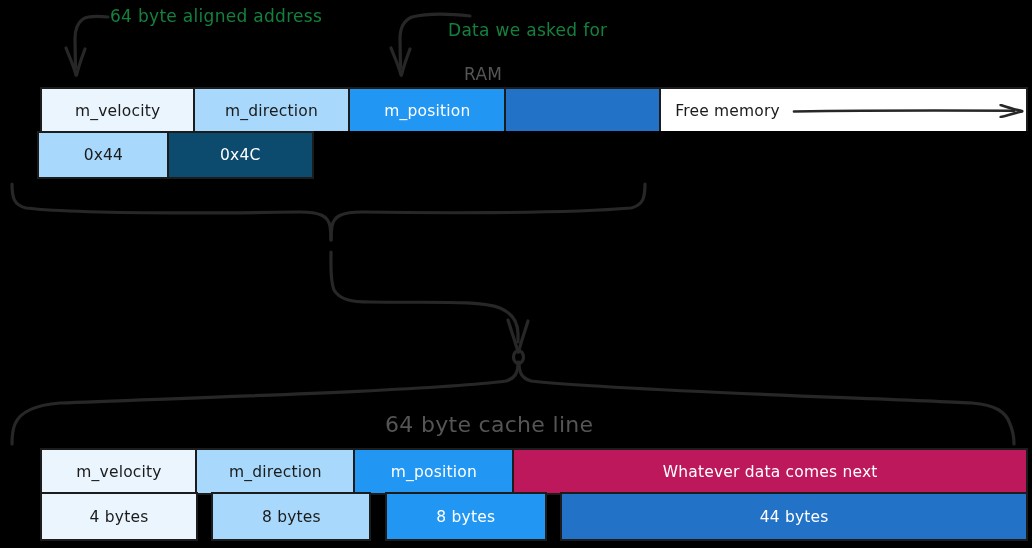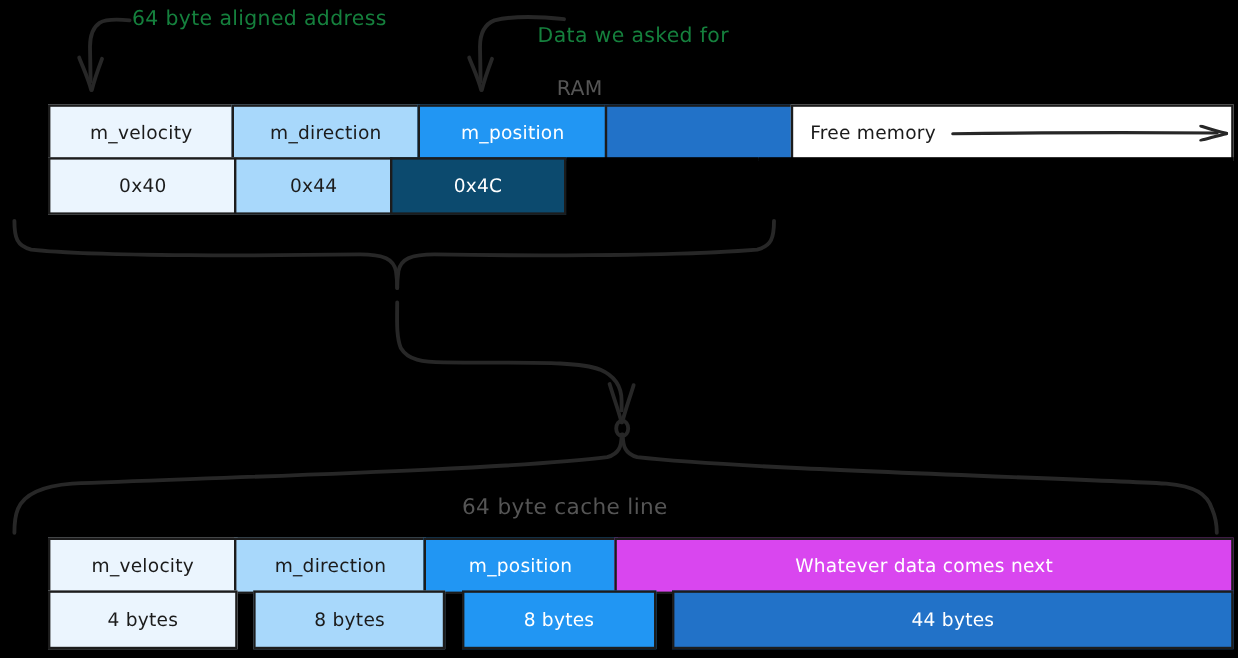--- a/index.html
+++ b/index.html
@@ -149,55 +149,54 @@
       <ellipse class="ink" cx="518.5" cy="357" rx="5" ry="6.5"></ellipse>
     </g>
   </svg>
 
   <div class="hand-label" style="left:110px; top:6px;">64 byte aligned address</div>
 
   <div class="hand-label" style="left:448px; top:5px;margin-top:15px;">Data we asked for</div>
 
   <div class="hand-label muted" style="left:464px; top:48px;margin-top:16px;">RAM</div>
 
-  <div class="hand-label muted" style="left:385px; top:412px; font-size:18px;">64 byte cache line</div>
+  <div class="hand-label muted" style="left:385px; top:412px; font-size:22px;">64 byte cache line</div>
 
   <div class="mem-table" style="left:4px; top:87px; width:1024px;">
 
     <div class="mem-row" style="height:47px;">
       <div class="cell" style="width:158px; background:#EBF5FE;">m_velocity</div>
       <div class="cell" style="width:160px; background:#A8D8FB; margin-left:-2.6px;">m_direction</div>
       <div class="cell on-blue" style="width:162px; background:#2196F3; margin-left:-2.6px;">m_position</div>
       <div class="cell" style="width:160px; background:#2272C8; margin-left:-2.6px;"></div>
       <div class="cell freemem" style="flex:1 1 auto; background:#FFFFFF; margin-left:-2.6px;">
         <span>Free memory</span>
         <svg class="free-arrow" viewBox="0 0 240 14" preserveAspectRatio="none">
           <path class="ink-thin" d="M2 7.5 C 80 6.4, 160 6.4, 228 6.8"></path>
           <path class="ink-thin" d="M214 1 C 222 3.6, 230 6, 236 7"></path>
           <path class="ink-thin" d="M214 13 C 222 11, 230 8.6, 236 7.4"></path>
         </svg>
       </div>
     </div>
 
     <div class="mem-row" style="height:48px; margin-top:-2.6px;">
-      <div class="cell" style="width:158px; background:#EBF5FE;">0x40</div>
       <div class="cell" style="width:132px; background:#A8D8FB; margin-left:-2.6px;">0x44</div>
       <div class="cell on-blue" style="width:147px; background:#0c4a6e; margin-left:-2.6px;">0x4C</div>
       <div class="cell empty-dark" style="width:160px;"></div>
       <div class="cell empty-dark" style="flex:1 1 auto;"></div>
     </div>
   </div>
 
   <div class="mem-table" style="left:4px; top:448px; width:1024px;">
 
     <div class="mem-row" style="height:47px;">
       <div class="cell" style="width:158px; background:#EBF5FE;">m_velocity</div>
       <div class="cell" style="width:160px; background:#A8D8FB; margin-left:-2.6px;">m_direction</div>
       <div class="cell on-blue" style="width:162px; background:#2196F3; margin-left:-2.6px;">m_position</div>
-      <div class="cell on-blue" style="flex:1 1 auto; background:#d946ef; margin-left:-2.6px;">Whatever data comes next</div>
+      <div class="cell on-blue" style="flex:1 1 auto; background:#be185d; margin-left:-2.6px;">Whatever data comes next</div>
     </div>
 
     <div class="mem-row" style="height:49px; margin-top:-2.6px;gap:16px;">
       <div class="cell" style="width:158px; background:#EBF5FE;">4 bytes</div>
       <div class="cell" style="width:160px; background:#A8D8FB; margin-left:-2.6px;">8 bytes</div>
       <div class="cell on-blue" style="width:162px; background:#2196F3; margin-left:-2.6px;">8 bytes</div>
       <div class="cell on-blue" style="flex:1 1 auto; background:#2272C8; margin-left:-2.6px;">44 bytes</div>
     </div>
   </div>
 

